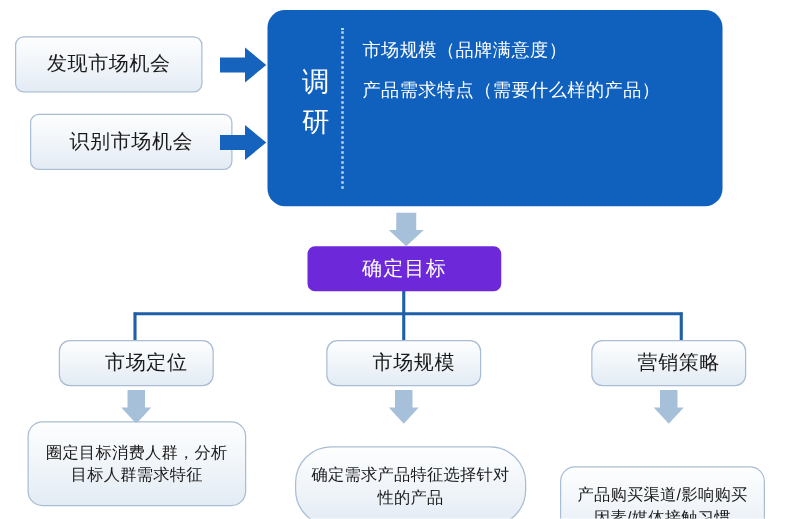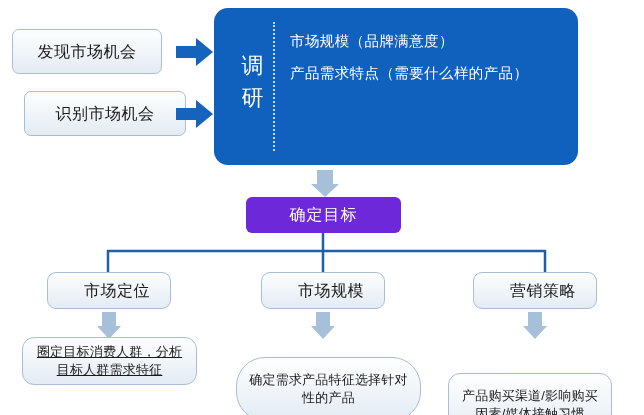--- a/index.html
+++ b/index.html
@@ -204,21 +204,21 @@
       <path d="M6 0 L20 0 L20 14 L25 14 L13 27 L1 14 L6 14 Z" fill="#a7c0da"></path>
     </svg>
   </div>
 
   <div class="darrow" style="left:522px; top:312px;">
     <svg viewBox="0 0 26 28" width="26" height="28" xmlns="http://www.w3.org/2000/svg">
       <path d="M6 0 L20 0 L20 14 L25 14 L13 27 L1 14 L6 14 Z" fill="#a7c0da"></path>
     </svg>
   </div>
 
-  <div class="lightbox leaf-box" style="left:22px; top:337px; width:175px; height:48px;text-decoration:underline;">
+  <div class="lightbox leaf-box" style="left:22px; top:337px; width:175px; height:68px;">
     <span>圈定目标消费人群，分析目标人群需求特征</span>
   </div>
 
   <div class="lightbox leaf-box" style="left:236px; top:357px; width:185px; height:64px;border-radius:29px;">
     <span>确定需求产品特征选择针对性的产品</span>
   </div>
 
   <div class="lightbox leaf-box" style="left:448px; top:337px; width:164px; height:64px;margin-top:36px;">
     <span>产品购买渠道/影响购买因素/媒体接触习惯</span>
   </div>

